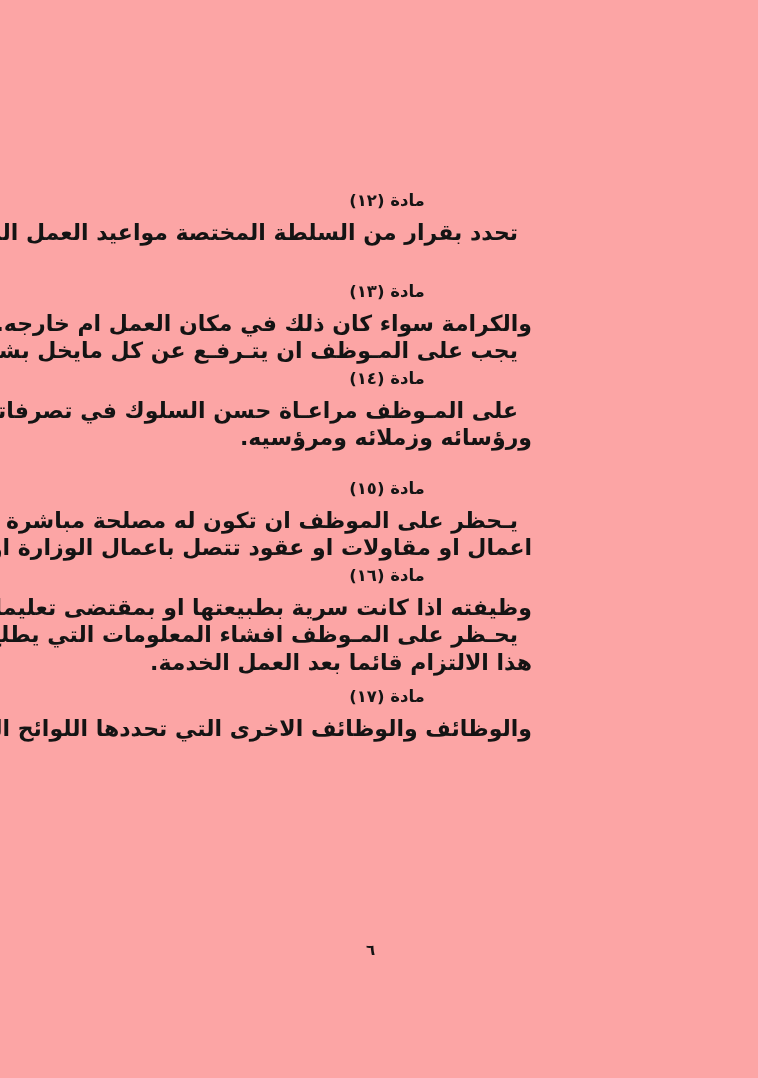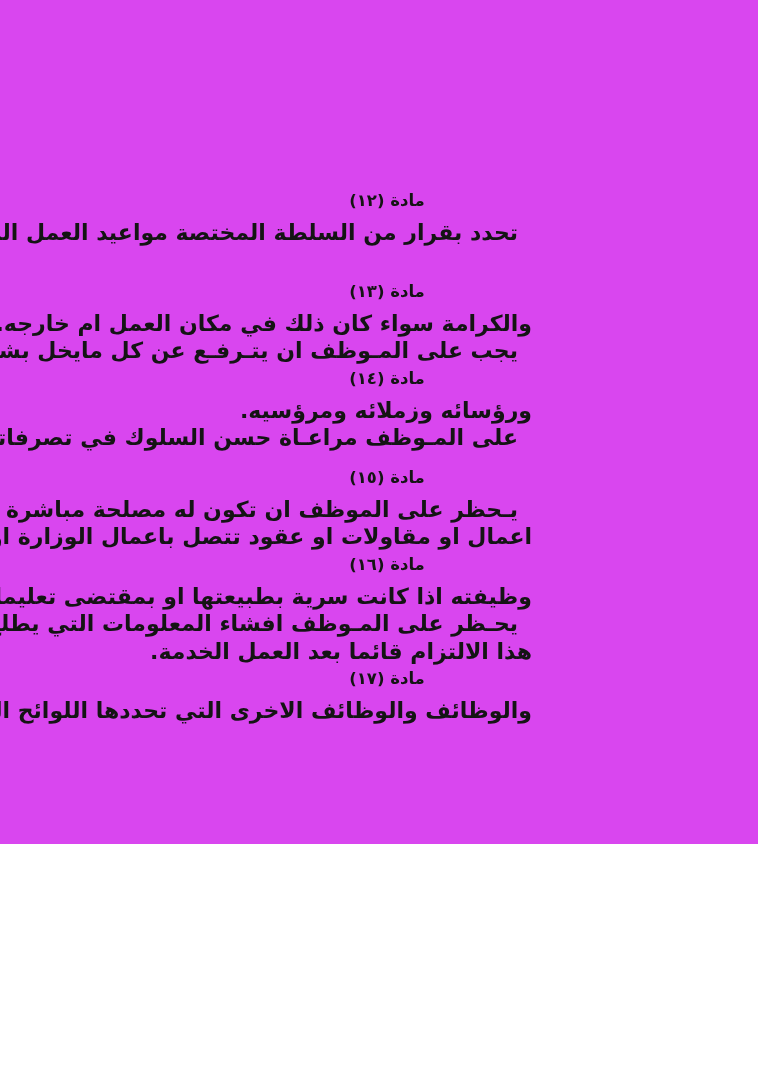--- a/index.html
+++ b/index.html
@@ -3,40 +3,40 @@
 <meta charset="utf-8">
 <style>
   html, body {
     margin: 0;
     padding: 0;
     background: #ffffff;
   }
   .page {
     position: relative;
     width: 758px;
-    height: 844px;
-    background: #d946ef;
+    height: 1078px;
+    background: #fca5a5;
     overflow: hidden;
     font-family: "DejaVu Sans", sans-serif;
     color: #141414;
   }
   .content {
     position: absolute;
     top: 187px;
     right: 226px;
     width: 386px;
     direction: rtl;
   }
   .article { display: block; }
   
   .article.a1 { margin-top: 31px; }
   .article.a2 { }
-  .article.a3 { margin-top: 12px; }
+  .article.a3 { margin-top: 23px; }
   .article.a4 { }
-  .article.a5 { }
+  .article.a5 { margin-top: 7px; }
   .article-heading {
     text-align: center;
     transform: translateX(48px); 
     font-size: 16.5px;
     font-weight: 700;
     line-height: 27px;
     margin-bottom: 5px;
     white-space: nowrap;
   }
   .article-line {
@@ -64,22 +64,22 @@
         <div class="article-heading">مادة (١٢)</div>
         <div class="article-line first">تحدد بقرار من السلطة المختصة مواعيد العمل الرسمية.</div>
       </div>
       <div class="article a1">
         <div class="article-heading">مادة (١٣)</div>
         <div class="article-line">والكرامة سواء كان ذلك في مكان العمل ام خارجه.</div>
         <div class="article-line first">يجب على المـوظف ان يتـرفـع عن كل مايخل بشرف الوظيفة</div>
       </div>
       <div class="article a2">
         <div class="article-heading">مادة (١٤)</div>
+        <div class="article-line first">على المـوظف مراعـاة حسن السلوك في تصرفاته مع الجمهور</div>
         <div class="article-line">ورؤسائه وزملائه ومرؤسيه.</div>
-        <div class="article-line first">على المـوظف مراعـاة حسن السلوك في تصرفاته مع الجمهور</div>
       </div>
       <div class="article a3">
         <div class="article-heading">مادة (١٥)</div>
         <div class="article-line first">يـحظر على الموظف ان تكون له مصلحة مباشرة او غير مباشرة في</div>
         <div class="article-line">اعمال او مقاولات او عقود تتصل باعمال الوزارة او الجهة التابع لها.</div>
       </div>
       <div class="article a4">
         <div class="article-heading">مادة (١٦)</div>
         <div class="article-line">وظيفته اذا كانت سرية بطبيعتها او بمقتضى تعليمات خاصة، ويظل</div>
         <div class="article-line first">يحـظر على المـوظف افشاء المعلومات التي يطلع عليها بحكم</div>

